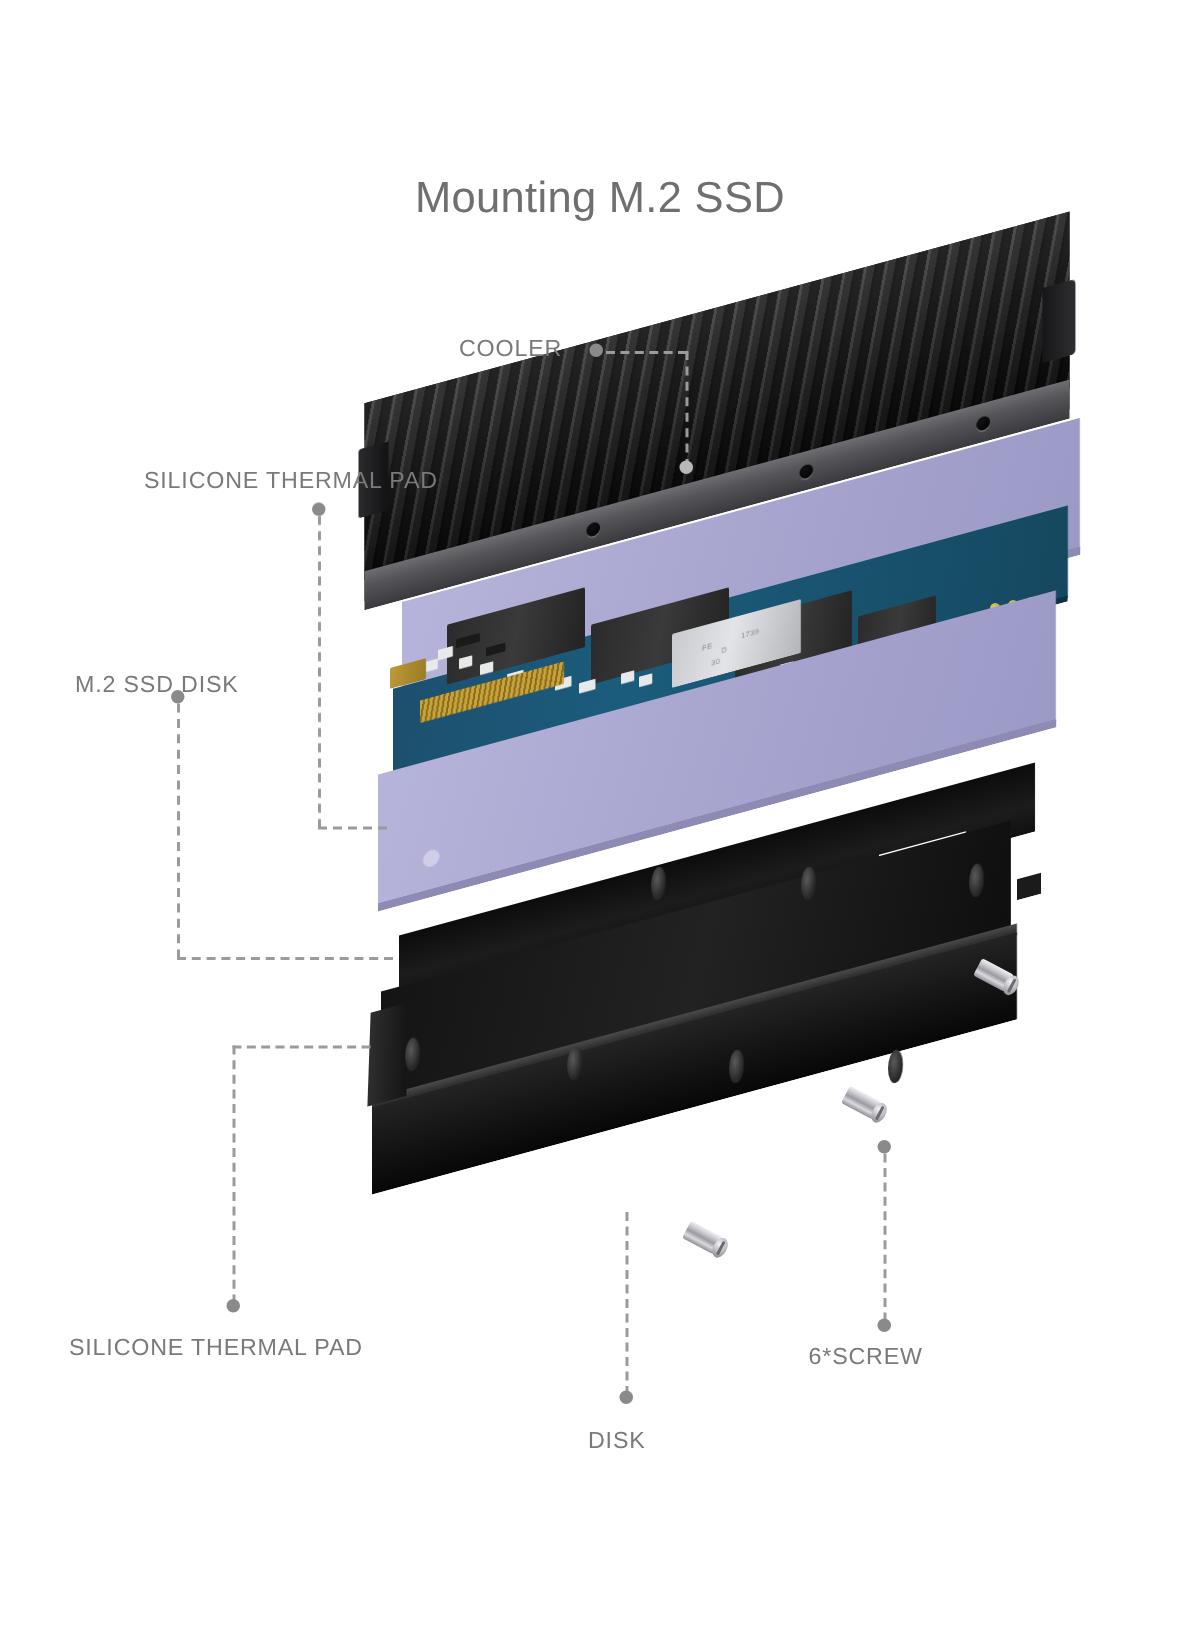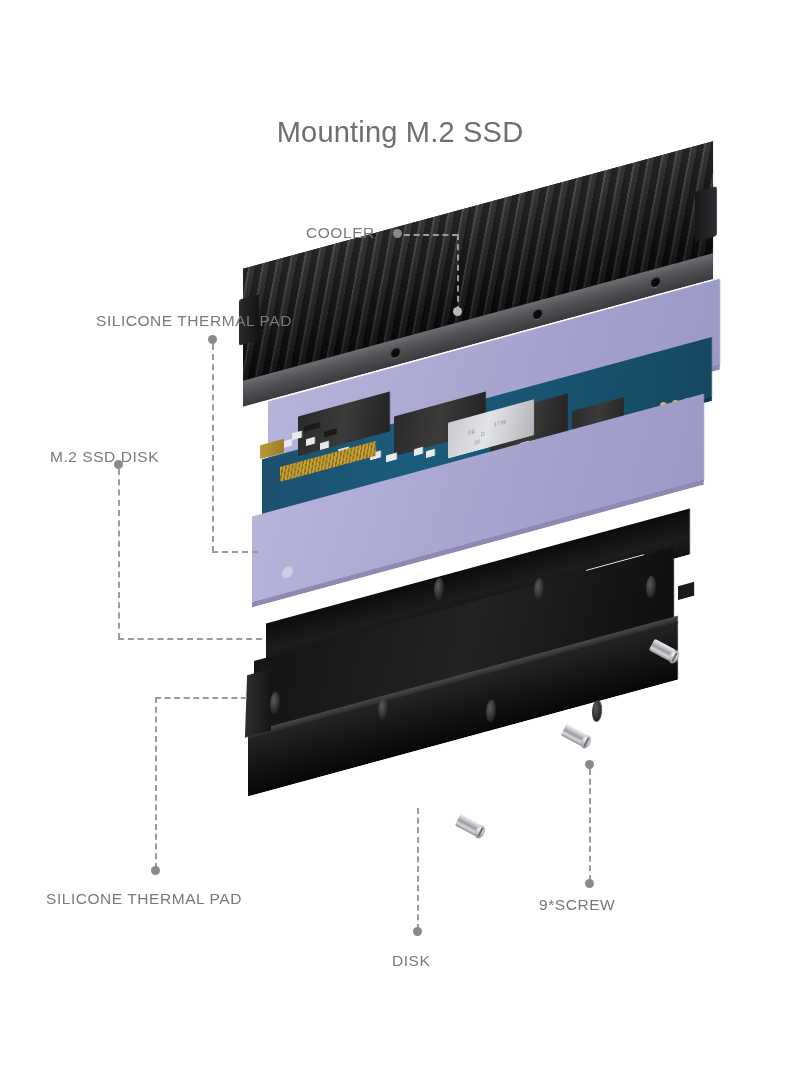--- a/index.html
+++ b/index.html
@@ -346,15 +346,15 @@
   <div class="dot" style="left:151px;top:866px;"></div>
   <div class="label" style="left:46px;top:890px;">SILICONE THERMAL PAD</div>
 
   <div class="dash-v" style="left:417px;top:808px;height:122px;"></div>
   <div class="dot" style="left:413px;top:927px;"></div>
   <div class="label" style="left:392px;top:952px;">DISK</div>
 
   <div class="dot" style="left:585px;top:760px;"></div>
   <div class="dash-v" style="left:589px;top:769px;height:112px;"></div>
   <div class="dot" style="left:585px;top:879px;"></div>
-  <div class="label" style="left:539px;top:896px;">9*SCREW</div>
+  <div class="label" style="left:539px;top:896px;">6*SCREW</div>
 
 </div>
 
 </body></html>

